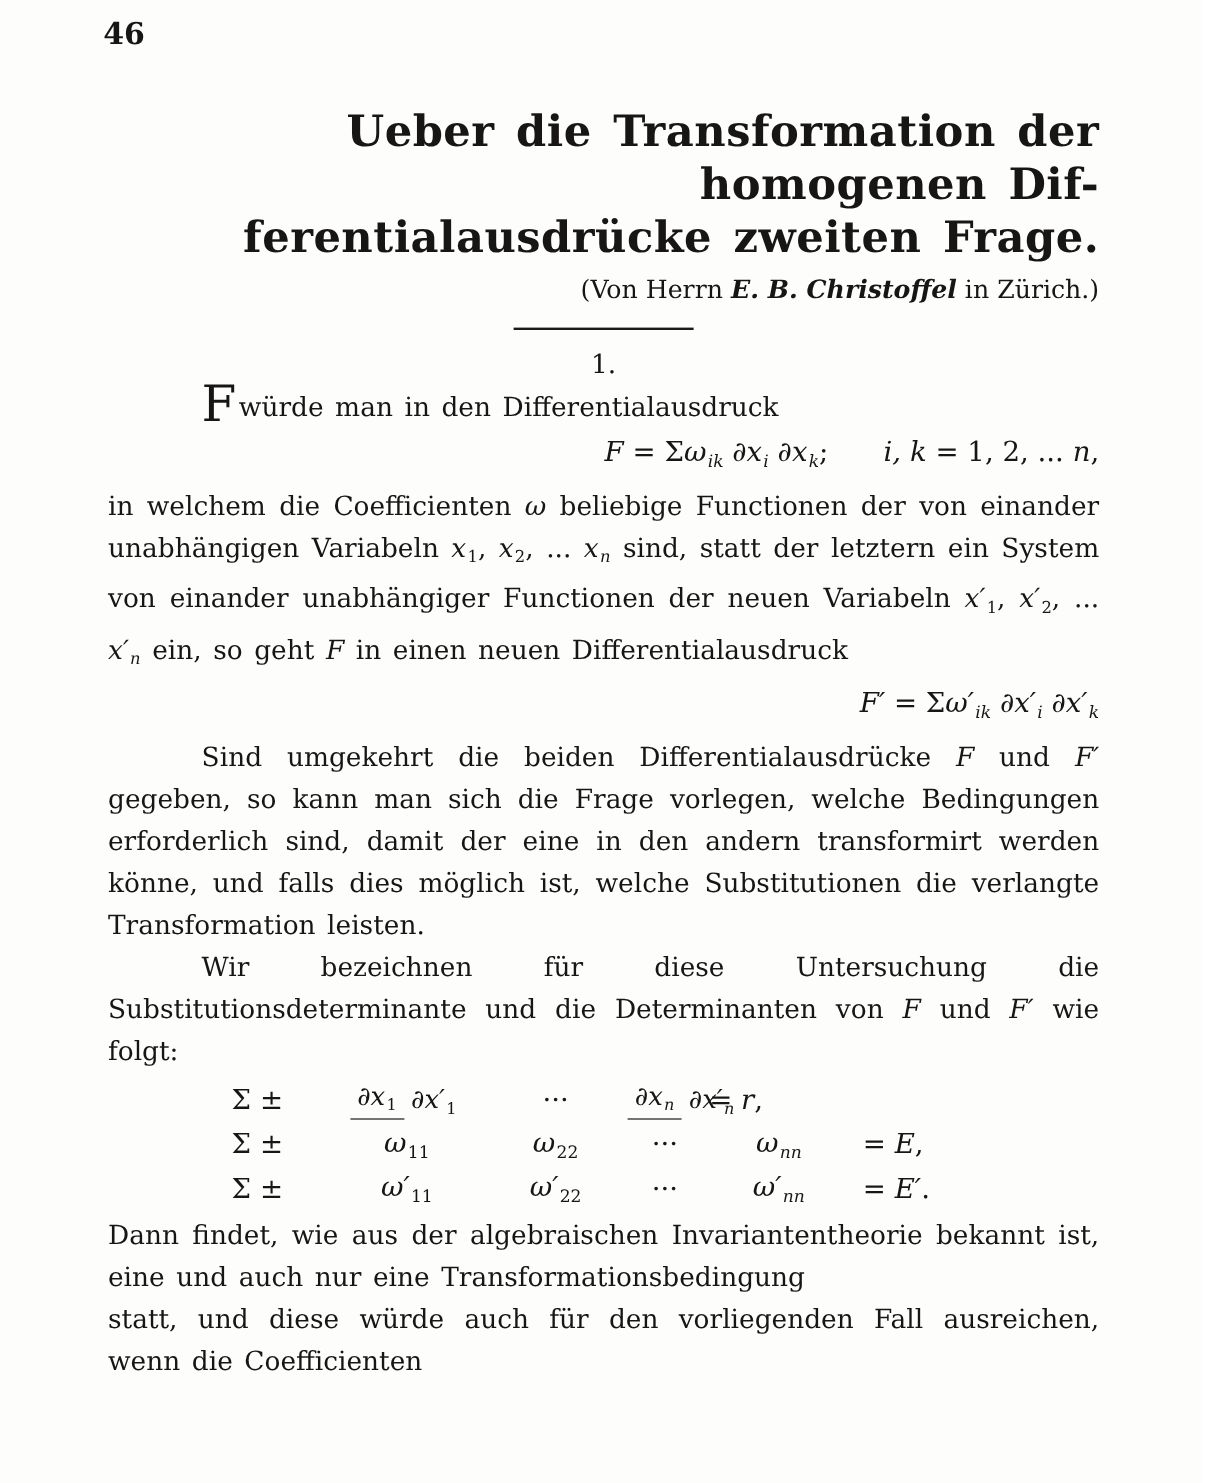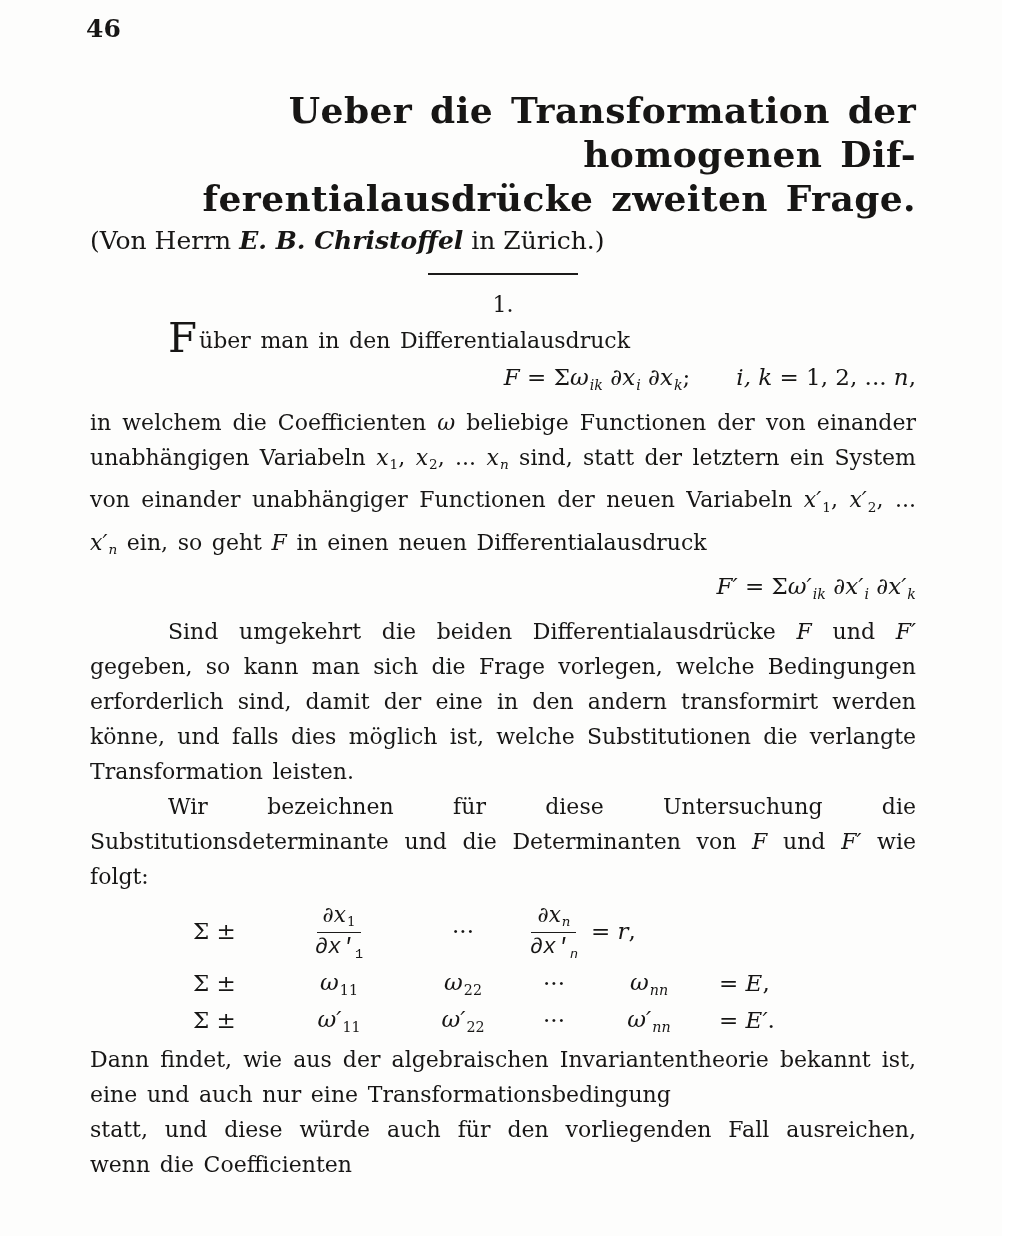--- a/index.html
+++ b/index.html
@@ -30,22 +30,22 @@
     text-align: right;
     font-size: 36px;
     font-weight: 700;
     line-height: 44px;
     letter-spacing: 0.4px;
     word-spacing: 5px;
   }
 
   .byline {
     margin-top: 7px;
-    text-align: left;
-    font-size: 25px;
+    text-align: right;
+    font-size: 21px;
     line-height: 28px;
   }
 
   .rule {
     width: 150px;
     height: 2px;
     background: #1c1b1a;
     margin: 18px auto 0 auto;
   }
 
@@ -96,48 +96,48 @@
     align-items: center;
     margin-bottom: 7px;
   }
   .det-row:last-child { margin-bottom: 0; }
   .cell          { text-align: center; white-space: nowrap; }
   .cell.c-sigma  { text-align: left; }
   .cell.c-rhs    { text-align: left; padding-left: 6px; }
 
   .frac {
     display: inline-flex;
-    flex-direction: column;
+    flex-direction: row;
     align-items: center;
     vertical-align: middle;
     font-size: 0.94em;
     line-height: 1.18;
   }
   .frac .fnum { padding: 0 6px 2px 6px; border-bottom: 1.6px solid #1c1b1a; }
-  .frac .fden { padding: 2px 6px 0 6px; font-family: Liberation Mono, monospace; }
+  .frac .fden { padding: 2px 6px 0 6px; }
 </style>
 </head>
 <body>
 
 <div class="page">
 
   <div class="pagenum">46</div>
 
   <div class="title">
     <div>Ueber die Transformation der homogenen Dif-</div>
     <div>ferentialausdrücke zweiten Frage.</div>
   </div>
 
   <div class="byline"><span>(Von Herrn </span><span class="seg-i seg-b">E. B. Christoffel</span><span> in Zürich.)</span></div>
 
   <div class="rule"></div>
 
   <div class="secnum">1.</div>
 
-  <p class="par lead"><span class="initial">F</span><span>über man in den Differentialausdruck</span></p>
+  <p class="par lead"><span class="initial">F</span><span>würde man in den Differentialausdruck</span></p>
 
   <div class="display-eq"><span class="seg-i">F</span><span> = </span><span>Σ</span><span class="seg-i">ω</span><span class="seg-i seg-sub">ik</span><span> </span><span class="seg-i">∂x</span><span class="seg-i seg-sub">i</span><span> </span><span class="seg-i">∂x</span><span class="seg-i seg-sub">k</span><span>;</span><span>  </span><span class="seg-i">i, k</span><span> = 1, 2, ... </span><span class="seg-i">n</span><span>,</span></div>
 
   <p class="par"><span>in welchem die Coefficienten </span><span class="seg-i">ω</span><span> beliebige Functionen der von einander unabhängigen Variabeln </span><span class="seg-i">x</span><span class="seg-sub">1</span><span>, </span><span class="seg-i">x</span><span class="seg-sub">2</span><span>, ... </span><span class="seg-i">x</span><span class="seg-i seg-sub">n</span><span> sind, statt der letztern ein System von einander unabhängiger Functionen der neuen Variabeln </span><span class="seg-i">x′</span><span class="seg-sub">1</span><span>, </span><span class="seg-i">x′</span><span class="seg-sub">2</span><span>, ... </span><span class="seg-i">x′</span><span class="seg-i seg-sub">n</span><span> ein, so geht </span><span class="seg-i">F</span><span> in einen neuen Differentialausdruck</span></p>
 
   <div class="display-eq"><span class="seg-i">F′</span><span> = </span><span>Σ</span><span class="seg-i">ω′</span><span class="seg-i seg-sub">ik</span><span> </span><span class="seg-i">∂x′</span><span class="seg-i seg-sub">i</span><span> </span><span class="seg-i">∂x′</span><span class="seg-i seg-sub">k</span></div>
 
 
   <p class="par indent"><span>Sind umgekehrt die beiden Differentialausdrücke </span><span class="seg-i">F</span><span> und </span><span class="seg-i">F′</span><span> gegeben, so kann man sich die Frage vorlegen, welche Bedingungen erforderlich sind, damit der eine in den andern transformirt werden könne, und falls dies möglich ist, welche Substitutionen die verlangte Transformation leisten.</span></p>
 

